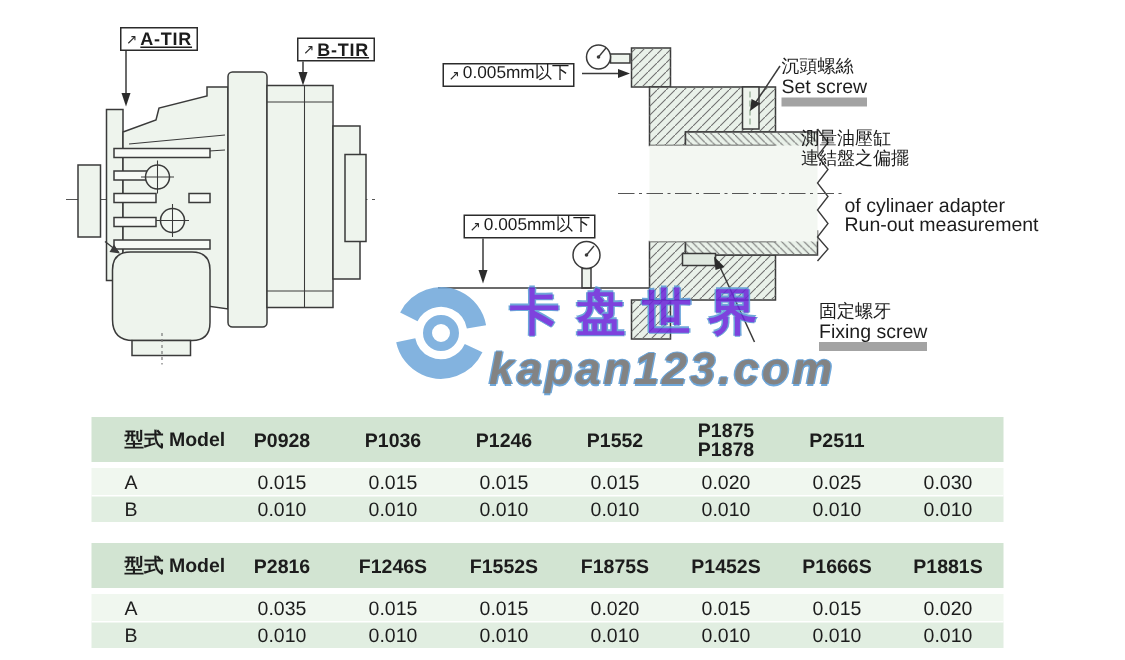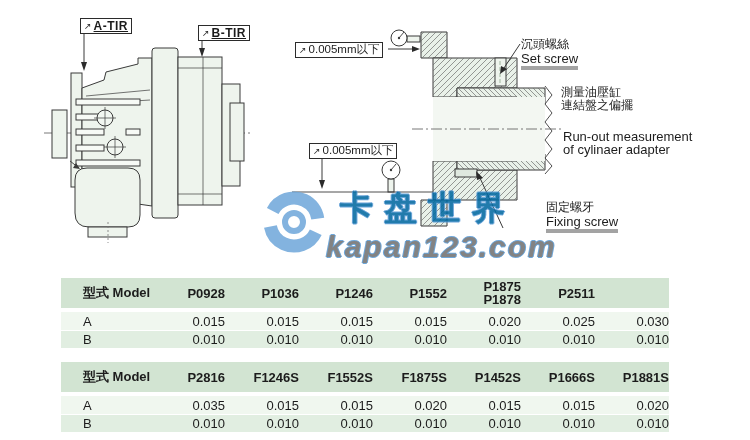--- a/index.html
+++ b/index.html
@@ -3,47 +3,47 @@
 <meta charset="utf-8">
 <style>
   html,body{margin:0;padding:0;background:#fff;}
   .page{position:relative;width:750px;height:440px;background:#fff;overflow:hidden;
         font-family:"Liberation Sans","DejaVu Sans",sans-serif;color:#1c1c1c;}
   .art{position:absolute;left:0;top:0;z-index:1;}
   
   .watermark{position:absolute;left:0;top:0;z-index:2;opacity:.88;pointer-events:none;}
   .wm-logo{position:absolute;left:261px;top:189px;}
   .wm-cjk{position:absolute;left:340px;top:186px;font-size:33px;font-weight:bold;
-          letter-spacing:11px;color:#0369a1;white-space:nowrap;
+          letter-spacing:11px;color:#6d28d9;white-space:nowrap;
           text-shadow:1px 0 #5b9bd5,-1px 0 #5b9bd5,0 1px #5b9bd5,0 -1px #5b9bd5;}
   .wm-domain{position:absolute;left:326px;top:230px;font-size:30px;font-weight:bold;font-style:italic;
           letter-spacing:2px;color:#737373;white-space:nowrap;
           text-shadow:1px 0 #5b9bd5,-1px 0 #5b9bd5,0 1px #5b9bd5,0 -1px #5b9bd5;}
   
   .fbox{position:absolute;z-index:3;border:1.4px solid #2b2b2b;background:#fff;
         display:flex;align-items:center;gap:2px;padding:0 3px;height:14px;white-space:nowrap;}
   .fbox .sym{font-size:9px;line-height:1;color:#2b2b2b;}
   .fbox .txt{font-size:11.5px;line-height:1;}
   .fbox.tir .txt{font-size:12px;font-weight:bold;letter-spacing:.5px;text-decoration:underline;}
   
   .anno{position:absolute;z-index:3;line-height:13px;white-space:nowrap;}
   .anno .zh{display:block;font-size:12px;}
   .anno .en{display:inline-block;font-size:13px;}
-  .anno .underlined{border-bottom:4px solid #a3a3a3;padding-bottom:1px;}
+  .anno .underlined{border-bottom:6px solid #a3a3a3;padding-bottom:1px;}
   
   .tables-wrap{position:absolute;left:13px;top:278px;width:724px;z-index:4;}
   .spec-table{width:608px;padding-left:48px;}
   .t-head,.t-row{display:grid;grid-template-columns:90px repeat(7,1fr);align-items:center;}
   .t-head{height:30px;background:#d2e4d2;font-weight:bold;font-size:13px;}
   .t-gap{height:4px;background:#fff;}
   .t-row{height:18px;font-size:13px;box-sizing:border-box;}
   .t-row.rA{background:#f0f7ef;}
   .t-row.rB{background:#e1eee1;border-top:1px solid #ffffff;}
   .c0{padding-left:22px;text-align:left;}
-  .c{text-align:right;white-space:pre-line;line-height:13px;}
+  .c{text-align:center;white-space:pre-line;line-height:13px;}
   .t-sep{height:14px;background:#fff;}
 </style>
 </head>
 <body>
 
 <div class="page">
 
   <svg class="art" width="750" height="272" viewBox="0 0 750 272">
     <defs>
       <pattern id="hA" width="6" height="6" patternUnits="userSpaceOnUse">
@@ -183,27 +183,27 @@
   </div>
   <div class="fbox" style="left:309px;top:143px;">
     <span class="sym">↗</span>
     <span class="txt">0.005mm以下</span>
   </div>
 
   <div class="anno" style="left:521px;top:6px;margin-top:32px;">
     <span class="zh">沉頭螺絲</span>
     <span class="en underlined">Set screw</span>
   </div>
-  <div class="anno" style="left:561px;top:86px;">
+  <div class="anno" style="left:534px;top:86px;">
     <span class="zh">測量油壓缸</span>
     <span class="zh">連結盤之偏擺</span>
   </div>
   <div class="anno" style="left:563px;top:130px;">
+    <span class="en" style="display:block;">of cylinaer adapter</span>
     <span class="en" style="display:block;">Run-out measurement</span>
-    <span class="en" style="display:block;">of cylinaer adapter</span>
   </div>
   <div class="anno" style="left:504px;top:201px;margin-left:42px;">
     <span class="zh">固定螺牙</span>
     <span class="en underlined">Fixing screw</span>
   </div>
 
   <div class="tables-wrap">
 
     <div class="spec-table">
       <div class="t-head">

